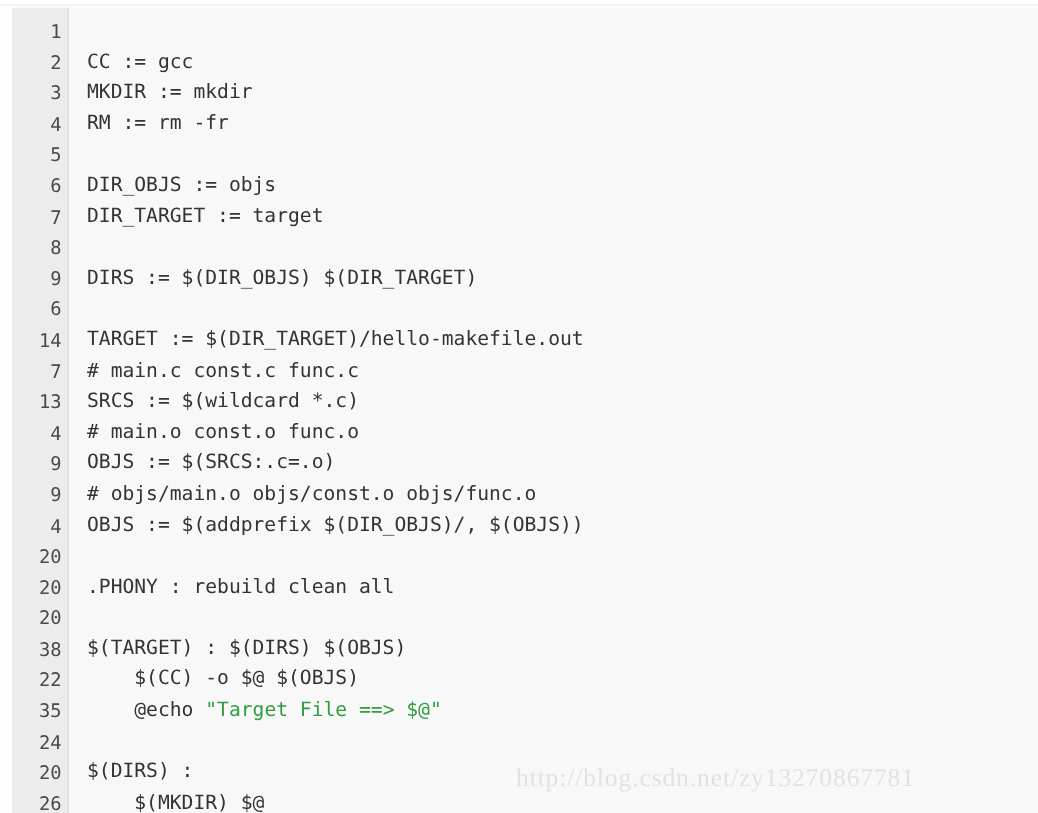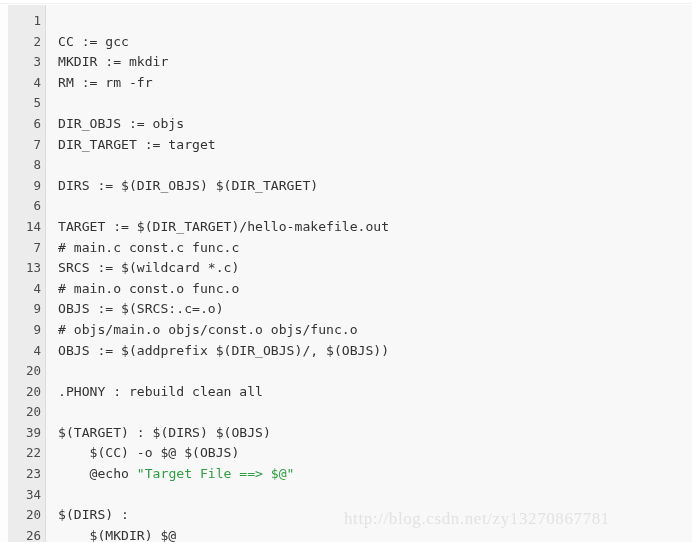--- a/index.html
+++ b/index.html
@@ -147,24 +147,24 @@
           <span class="lnum">14</span>
           <span class="lnum">7</span>
           <span class="lnum">13</span>
           <span class="lnum">4</span>
           <span class="lnum">9</span>
           <span class="lnum">9</span>
           <span class="lnum">4</span>
           <span class="lnum">20</span>
           <span class="lnum">20</span>
           <span class="lnum">20</span>
-          <span class="lnum">39</span>
+          <span class="lnum">38</span>
           <span class="lnum">22</span>
-          <span class="lnum">23</span>
-          <span class="lnum">34</span>
+          <span class="lnum">35</span>
+          <span class="lnum">24</span>
           <span class="lnum">20</span>
           <span class="lnum">26</span>
         </div>
     </div>
 
     <div id="code-lines"><span class="cline"><span></span></span><span class="cline"><span>CC := gcc</span></span><span class="cline"><span>MKDIR := mkdir</span></span><span class="cline"><span>RM := rm -fr</span></span><span class="cline"><span></span></span><span class="cline"><span>DIR_OBJS := objs</span></span><span class="cline"><span>DIR_TARGET := target</span></span><span class="cline"><span></span></span><span class="cline"><span>DIRS := $(DIR_OBJS) $(DIR_TARGET)</span></span><span class="cline"><span></span></span><span class="cline"><span>TARGET := $(DIR_TARGET)/hello-makefile.out</span></span><span class="cline"><span># main.c const.c func.c</span></span><span class="cline"><span>SRCS := $(wildcard *.c)</span></span><span class="cline"><span># main.o const.o func.o</span></span><span class="cline"><span>OBJS := $(SRCS:.c=.o)</span></span><span class="cline"><span># objs/main.o objs/const.o objs/func.o</span></span><span class="cline"><span>OBJS := $(addprefix $(DIR_OBJS)/, $(OBJS))</span></span><span class="cline"><span></span></span><span class="cline"><span>.PHONY : rebuild clean all</span></span><span class="cline"><span></span></span><span class="cline"><span>$(TARGET) : $(DIRS) $(OBJS)</span></span><span class="cline"><span>    $(CC) -o $@ $(OBJS)</span></span><span class="cline"><span>    @echo </span><span class="str">"Target File ==&gt; $@"</span></span><span class="cline"><span></span></span><span class="cline"><span>$(DIRS) :</span></span><span class="cline"><span>    $(MKDIR) $@</span></span></div>
 
     <div id="watermark">http://blog.csdn.net/zy13270867781</div>
 
   </div>

